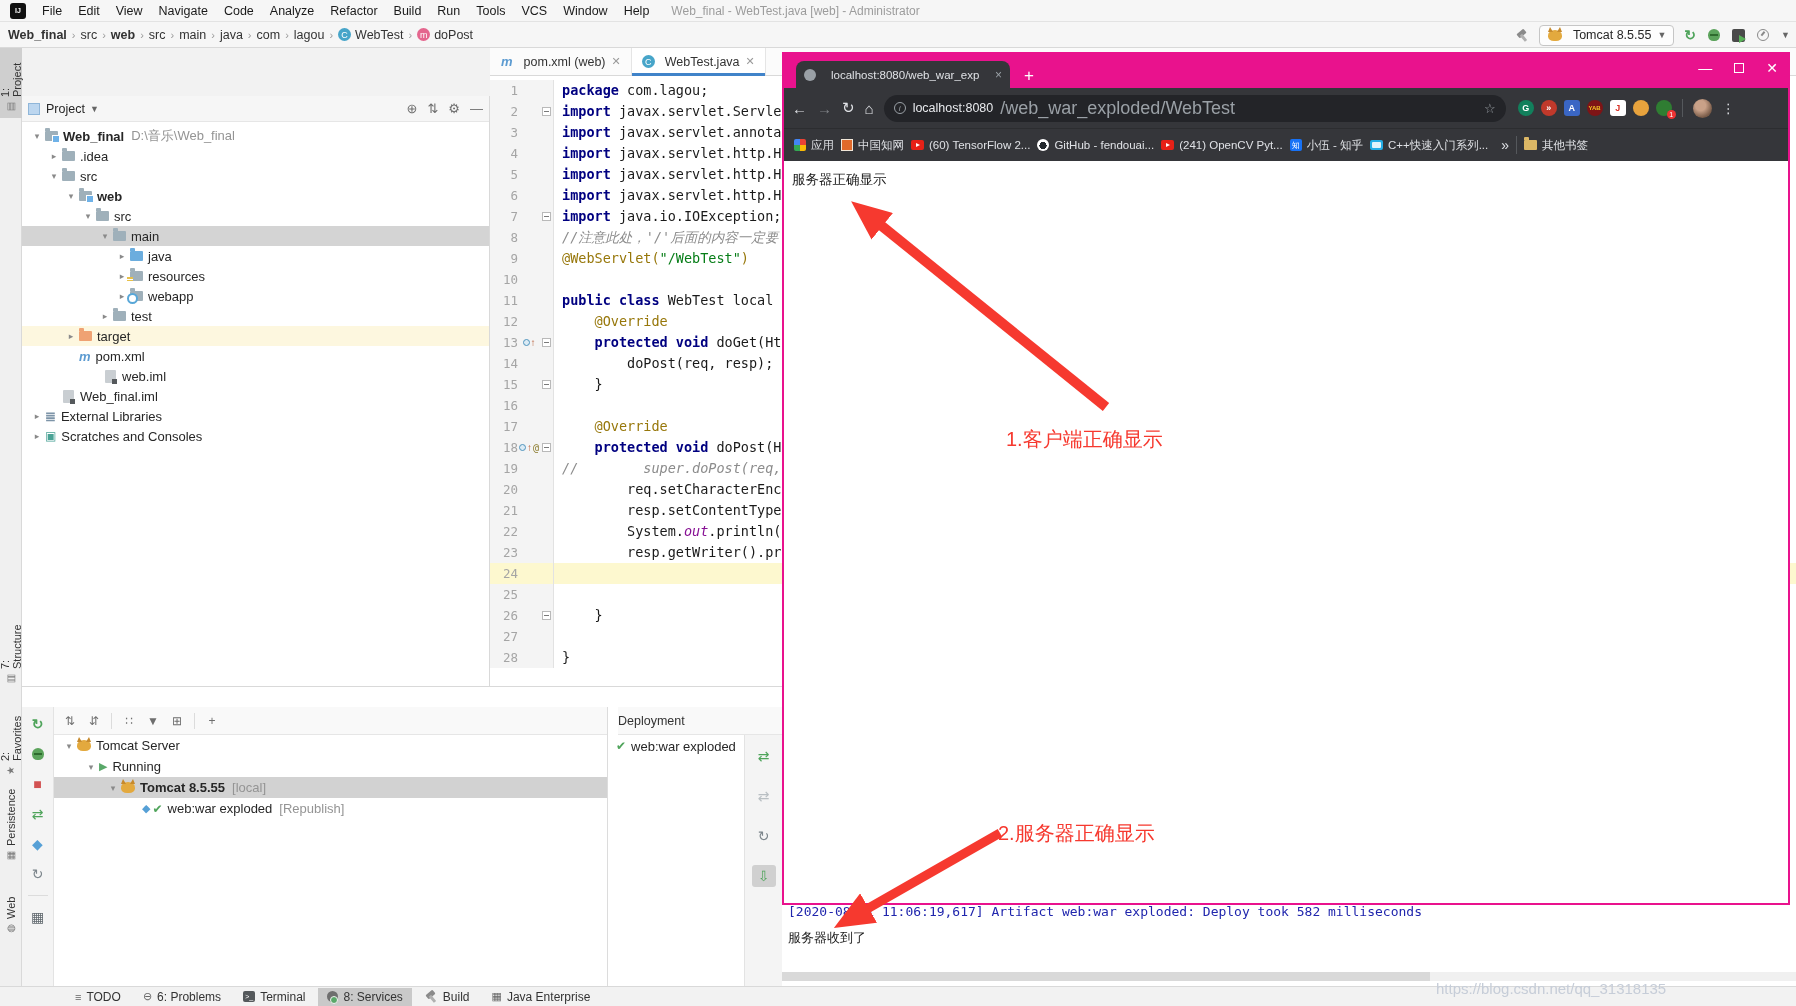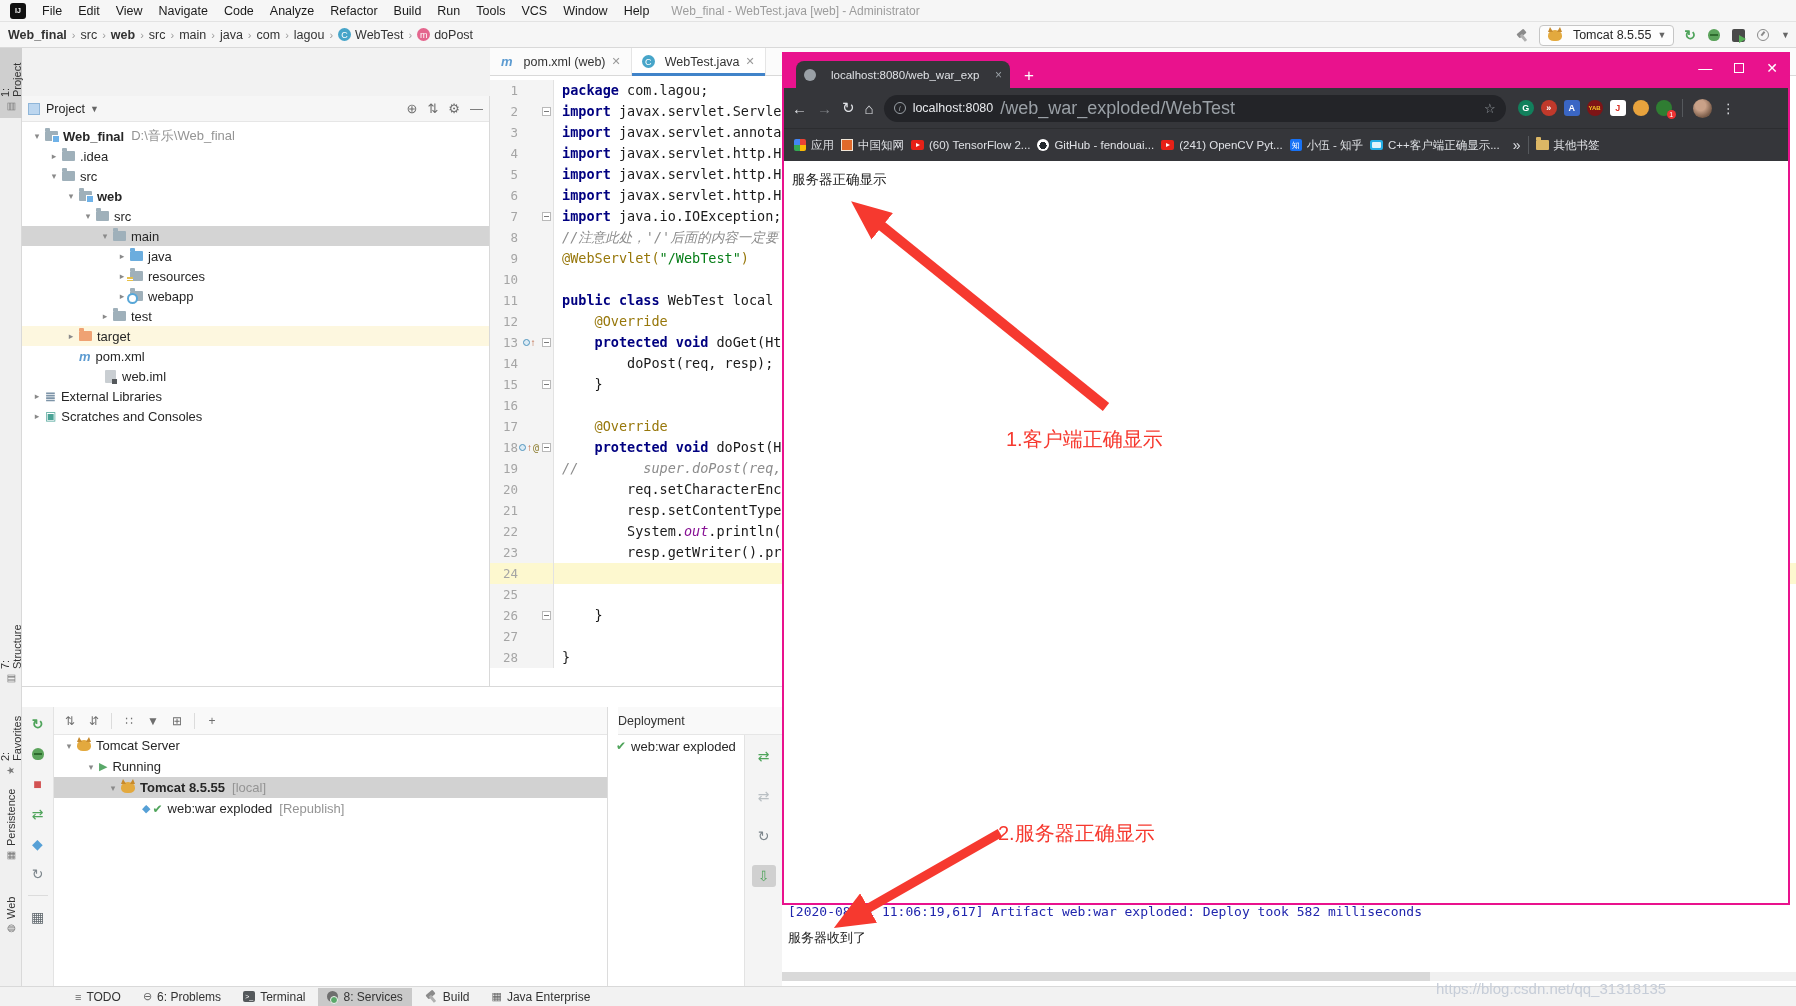--- a/index.html
+++ b/index.html
@@ -358,20 +358,25 @@
         <div class="trow" style="padding-left: 42px;">
           <span class="chev"></span>
           <span class="ic-maven">m</span>
           <span class="tl">pom.xml</span>
         </div>
         <div class="trow" style="padding-left: 67px;">
           <span class="chev"></span>
           <span class="ic-iml"></span>
           <span class="tl">web.iml</span>
         </div>
+        <div class="trow" style="padding-left: 25px;">
+          <span class="chev"></span>
+          <span class="ic-iml"></span>
+          <span class="tl">Web_final.iml</span>
+        </div>
         <div class="trow" style="padding-left: 8px;">
           <span class="chev">▸</span>
           <span class="ic-lib">≣</span>
           <span class="tl">External Libraries</span>
         </div>
         <div class="trow" style="padding-left: 8px;">
           <span class="chev">▸</span>
           <span class="ic-scr">▣</span>
           <span class="tl">Scratches and Consoles</span>
         </div>
@@ -582,21 +587,21 @@
         <span class="bm">
           <span class="bm-yt"></span>
           <span>(241) OpenCV Pyt...</span>
         </span>
         <span class="bm">
           <span class="bm-zh">知</span>
           <span>小伍 - 知乎</span>
         </span>
         <span class="bm">
           <span class="bm-bili"></span>
-          <span>C++客户端正确显示...</span>
+          <span>C++快速入门系列...</span>
         </span>
         <span class="bm-more">»</span>
         <span class="bm-sep"></span>
         <span class="bm">
           <span class="bm-folder"></span>
           <span>其他书签</span>
         </span>
       </div>
     <div class="bt-content">
       <span class="page-text">服务器正确显示</span>

